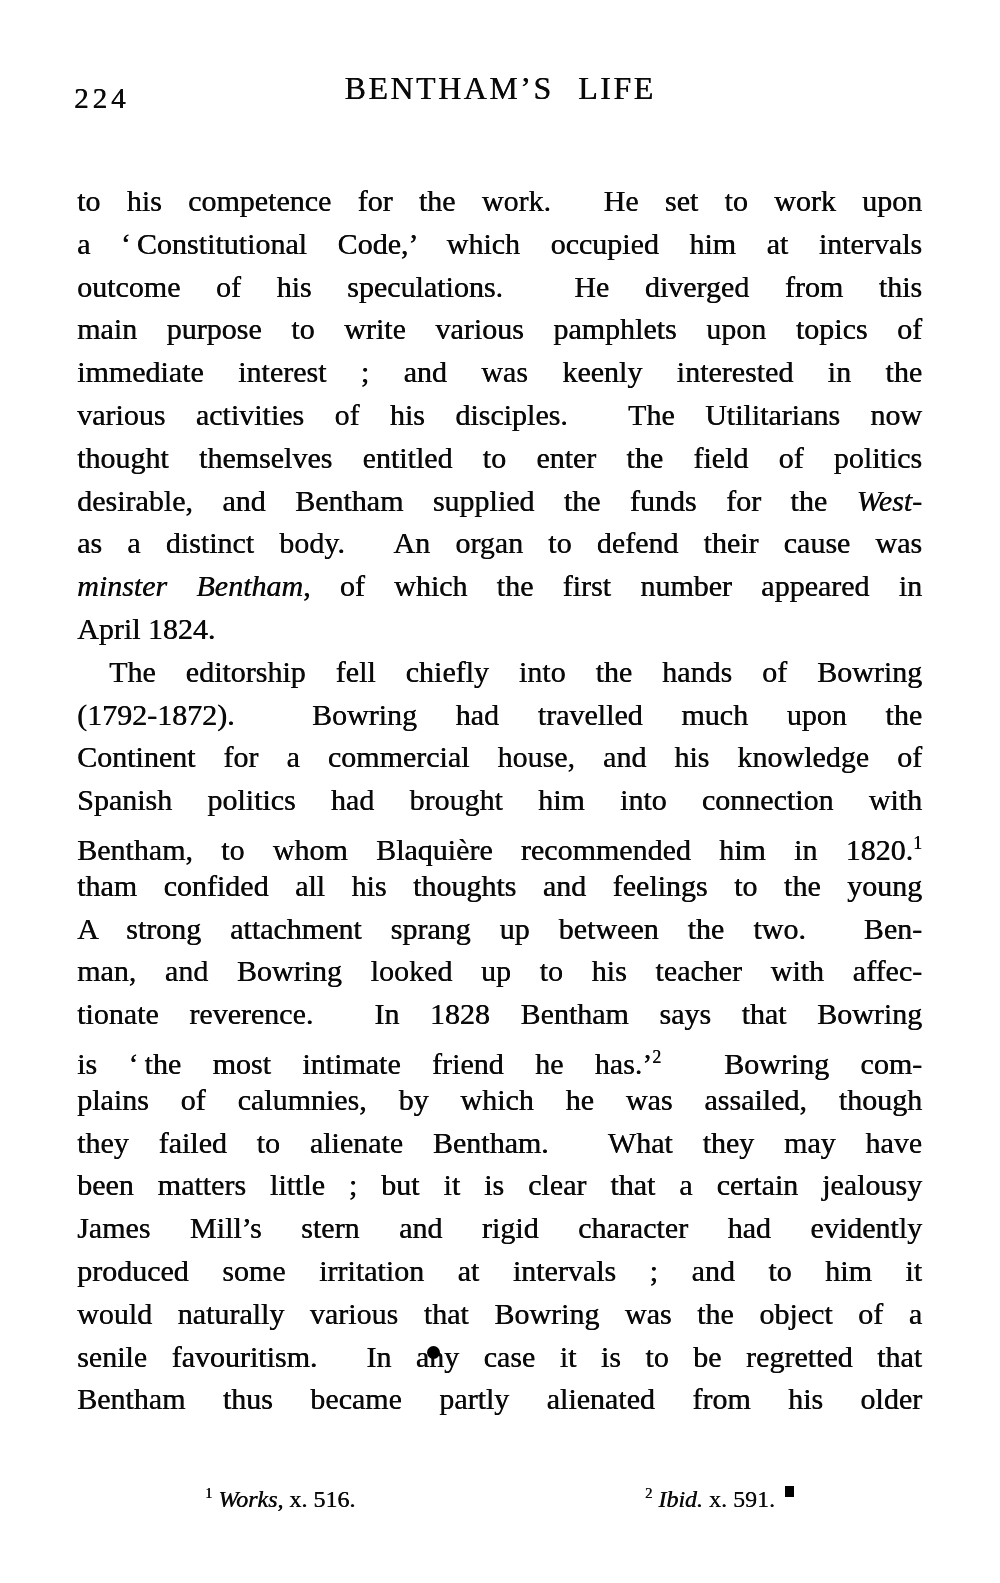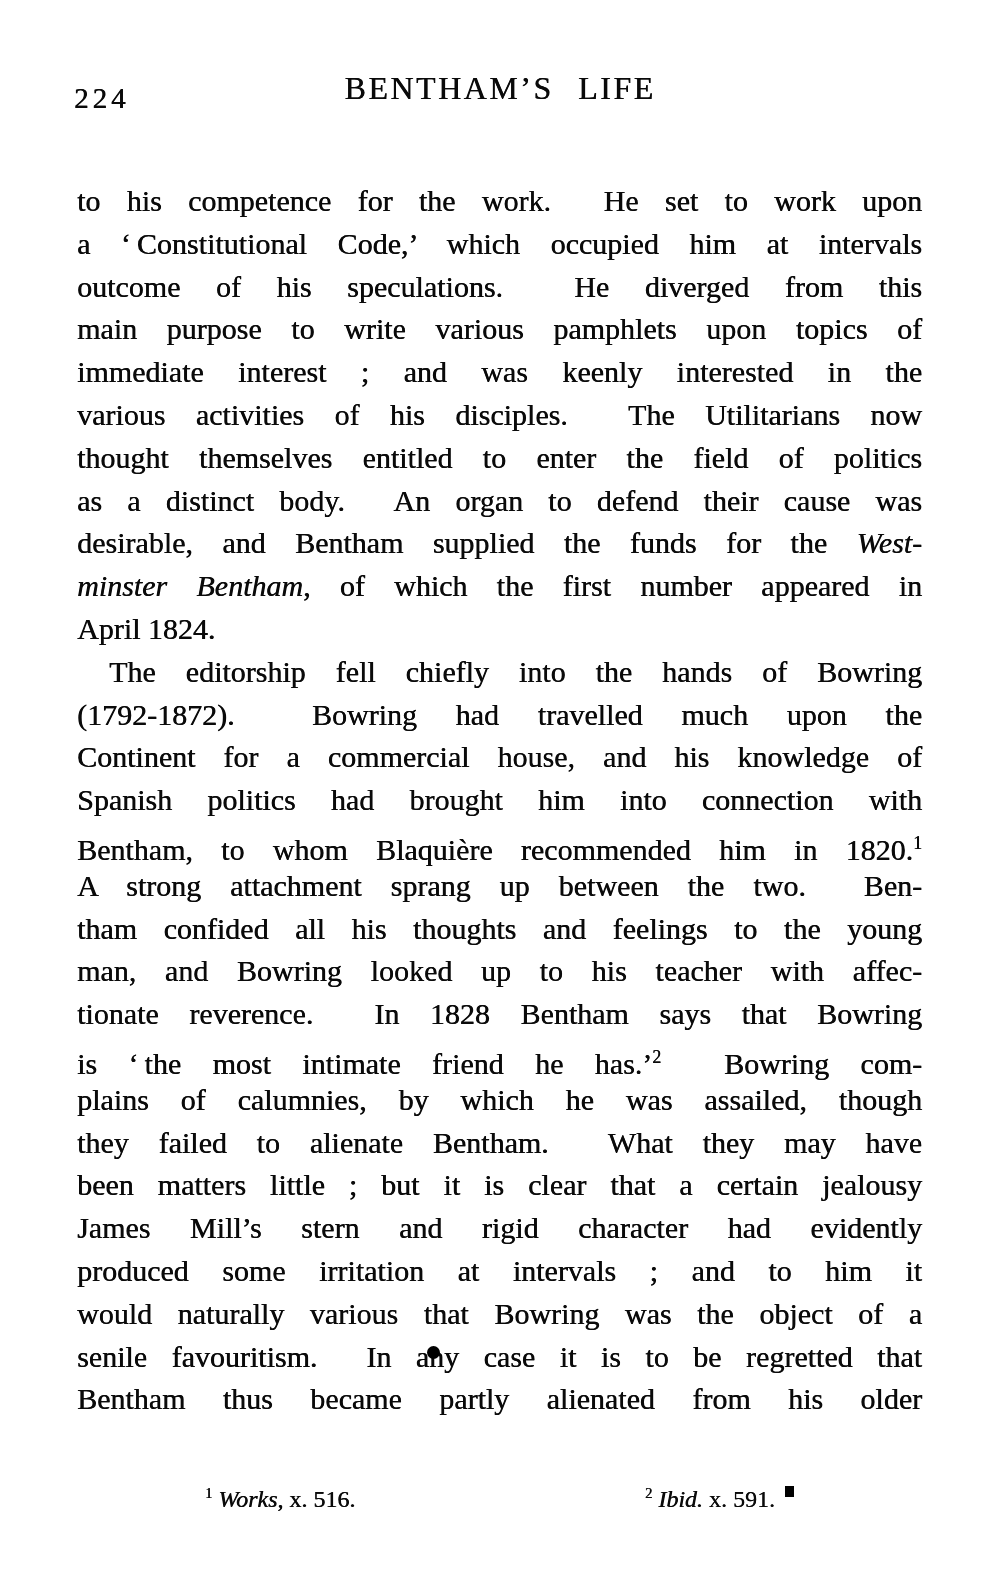--- a/index.html
+++ b/index.html
@@ -98,31 +98,31 @@
   <div class="page-number">224</div>
   <div class="running-head">BENTHAM’S LIFE</div>
   <div class="body-block">
       <div class="line"><span>to his competence for the work.&nbsp; He set to work upon</span></div>
       <div class="line"><span>a ‘ Constitutional Code,’ which occupied him at intervals</span></div>
       <div class="line"><span>outcome of his speculations.&nbsp; He diverged from this</span></div>
       <div class="line"><span>main purpose to write various pamphlets upon topics of</span></div>
       <div class="line"><span>immediate interest&nbsp;; and was keenly interested in the</span></div>
       <div class="line"><span>various activities of his disciples.&nbsp; The Utilitarians now</span></div>
       <div class="line"><span>thought themselves entitled to enter the field of politics</span></div>
+      <div class="line"><span>desirable, and Bentham supplied the funds for the </span><span class="seg-italic">West-</span></div>
       <div class="line"><span>as a distinct body.&nbsp; An organ to defend their cause was</span></div>
-      <div class="line"><span>desirable, and Bentham supplied the funds for the </span><span class="seg-italic">West-</span></div>
       <div class="line"><span class="seg-italic">minster Bentham</span><span>, of which the first number appeared in</span></div>
       <div class="line no-just"><span>April 1824.</span></div>
       <div class="line indent"><span>The editorship fell chiefly into the hands of Bowring</span></div>
       <div class="line"><span>(1792-1872).&nbsp; Bowring had travelled much upon the</span></div>
       <div class="line"><span>Continent for a commercial house, and his knowledge of</span></div>
       <div class="line"><span>Spanish politics had brought him into connection with</span></div>
       <div class="line"><span>Bentham, to whom Blaquière recommended him in 1820.</span><span class="seg-sup">1</span></div>
+      <div class="line"><span>tham confided all his thoughts and feelings to the young</span></div>
       <div class="line"><span>A strong attachment sprang up between the two.&nbsp; Ben-</span></div>
-      <div class="line"><span>tham confided all his thoughts and feelings to the young</span></div>
       <div class="line"><span>man, and Bowring looked up to his teacher with affec-</span></div>
       <div class="line"><span>tionate reverence.&nbsp; In 1828 Bentham says that Bowring</span></div>
       <div class="line"><span>is ‘ the most intimate friend he has.’</span><span class="seg-sup">2</span><span>&nbsp; Bowring com-</span></div>
       <div class="line"><span>plains of calumnies, by which he was assailed, though</span></div>
       <div class="line"><span>they failed to alienate Bentham.&nbsp; What they may have</span></div>
       <div class="line"><span>been matters little&nbsp;; but it is clear that a certain jealousy</span></div>
       <div class="line"><span>James Mill’s stern and rigid character had evidently</span></div>
       <div class="line"><span>produced some irritation at intervals&nbsp;; and to him it</span></div>
       <div class="line"><span>would naturally various that Bowring was the object of a</span></div>
       <div class="line"><span>senile favouritism.&nbsp; In a</span><span class="seg-blot">n</span><span>y case it is to be regretted that</span></div>

